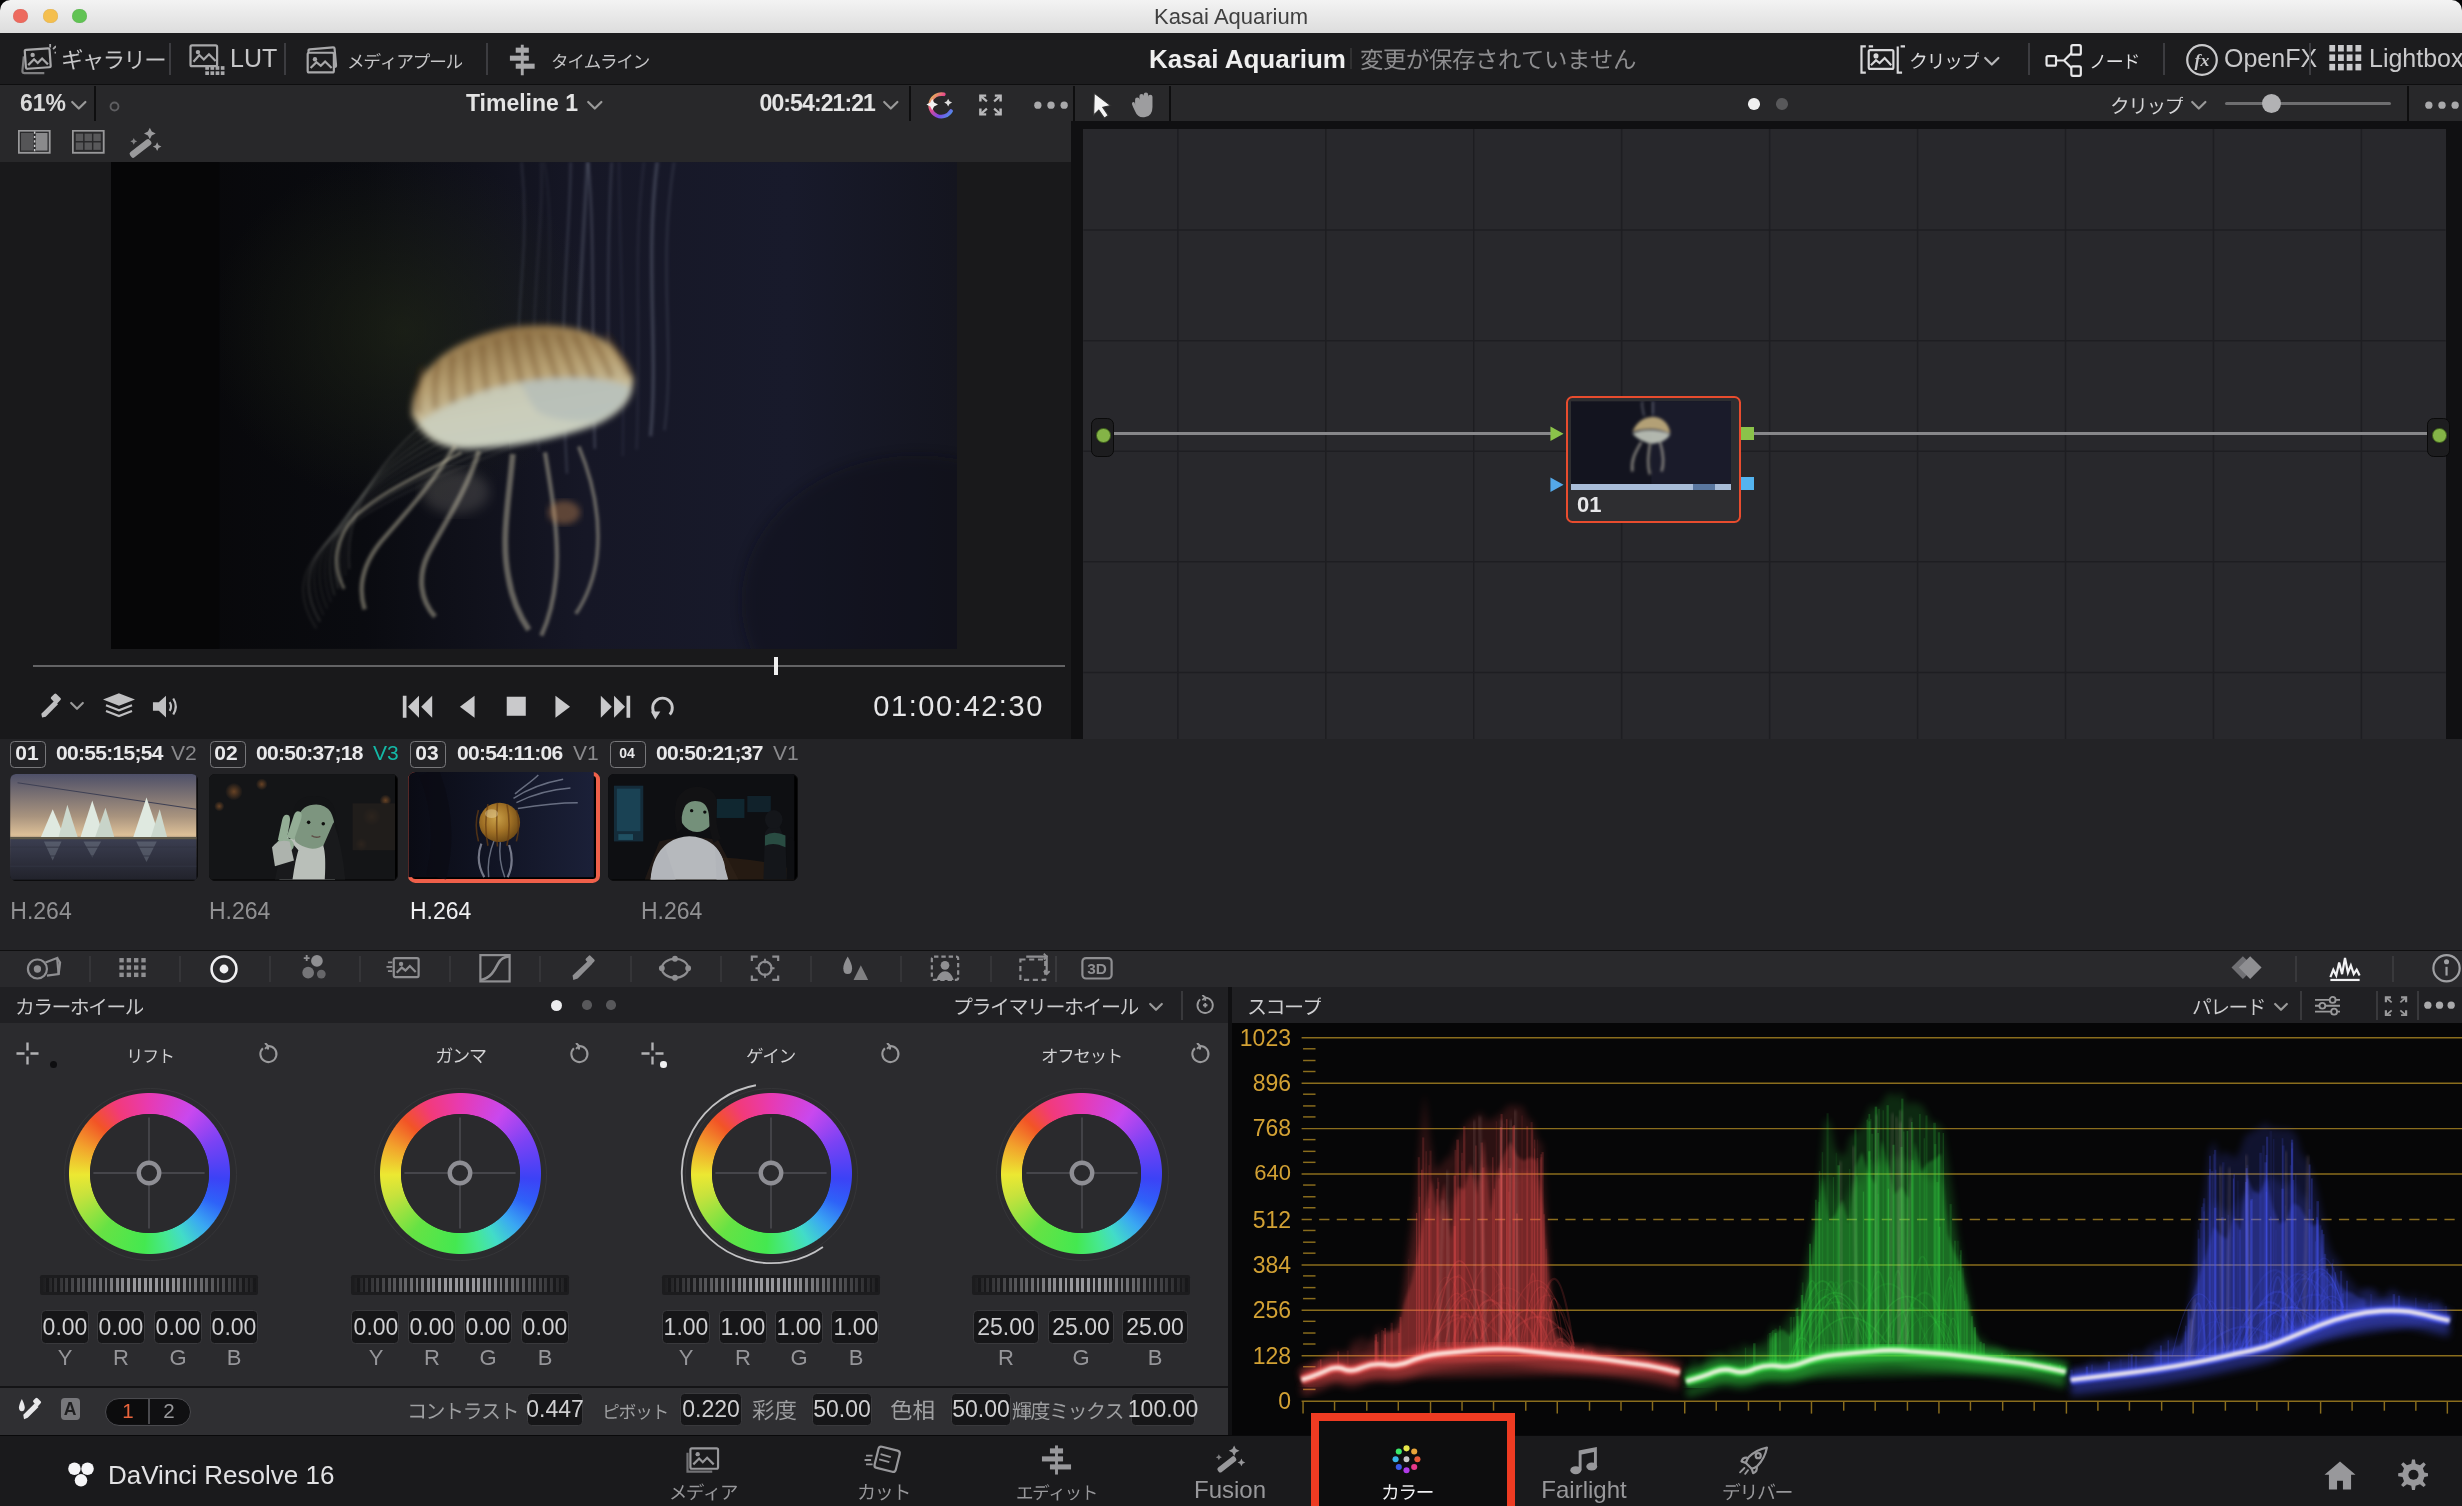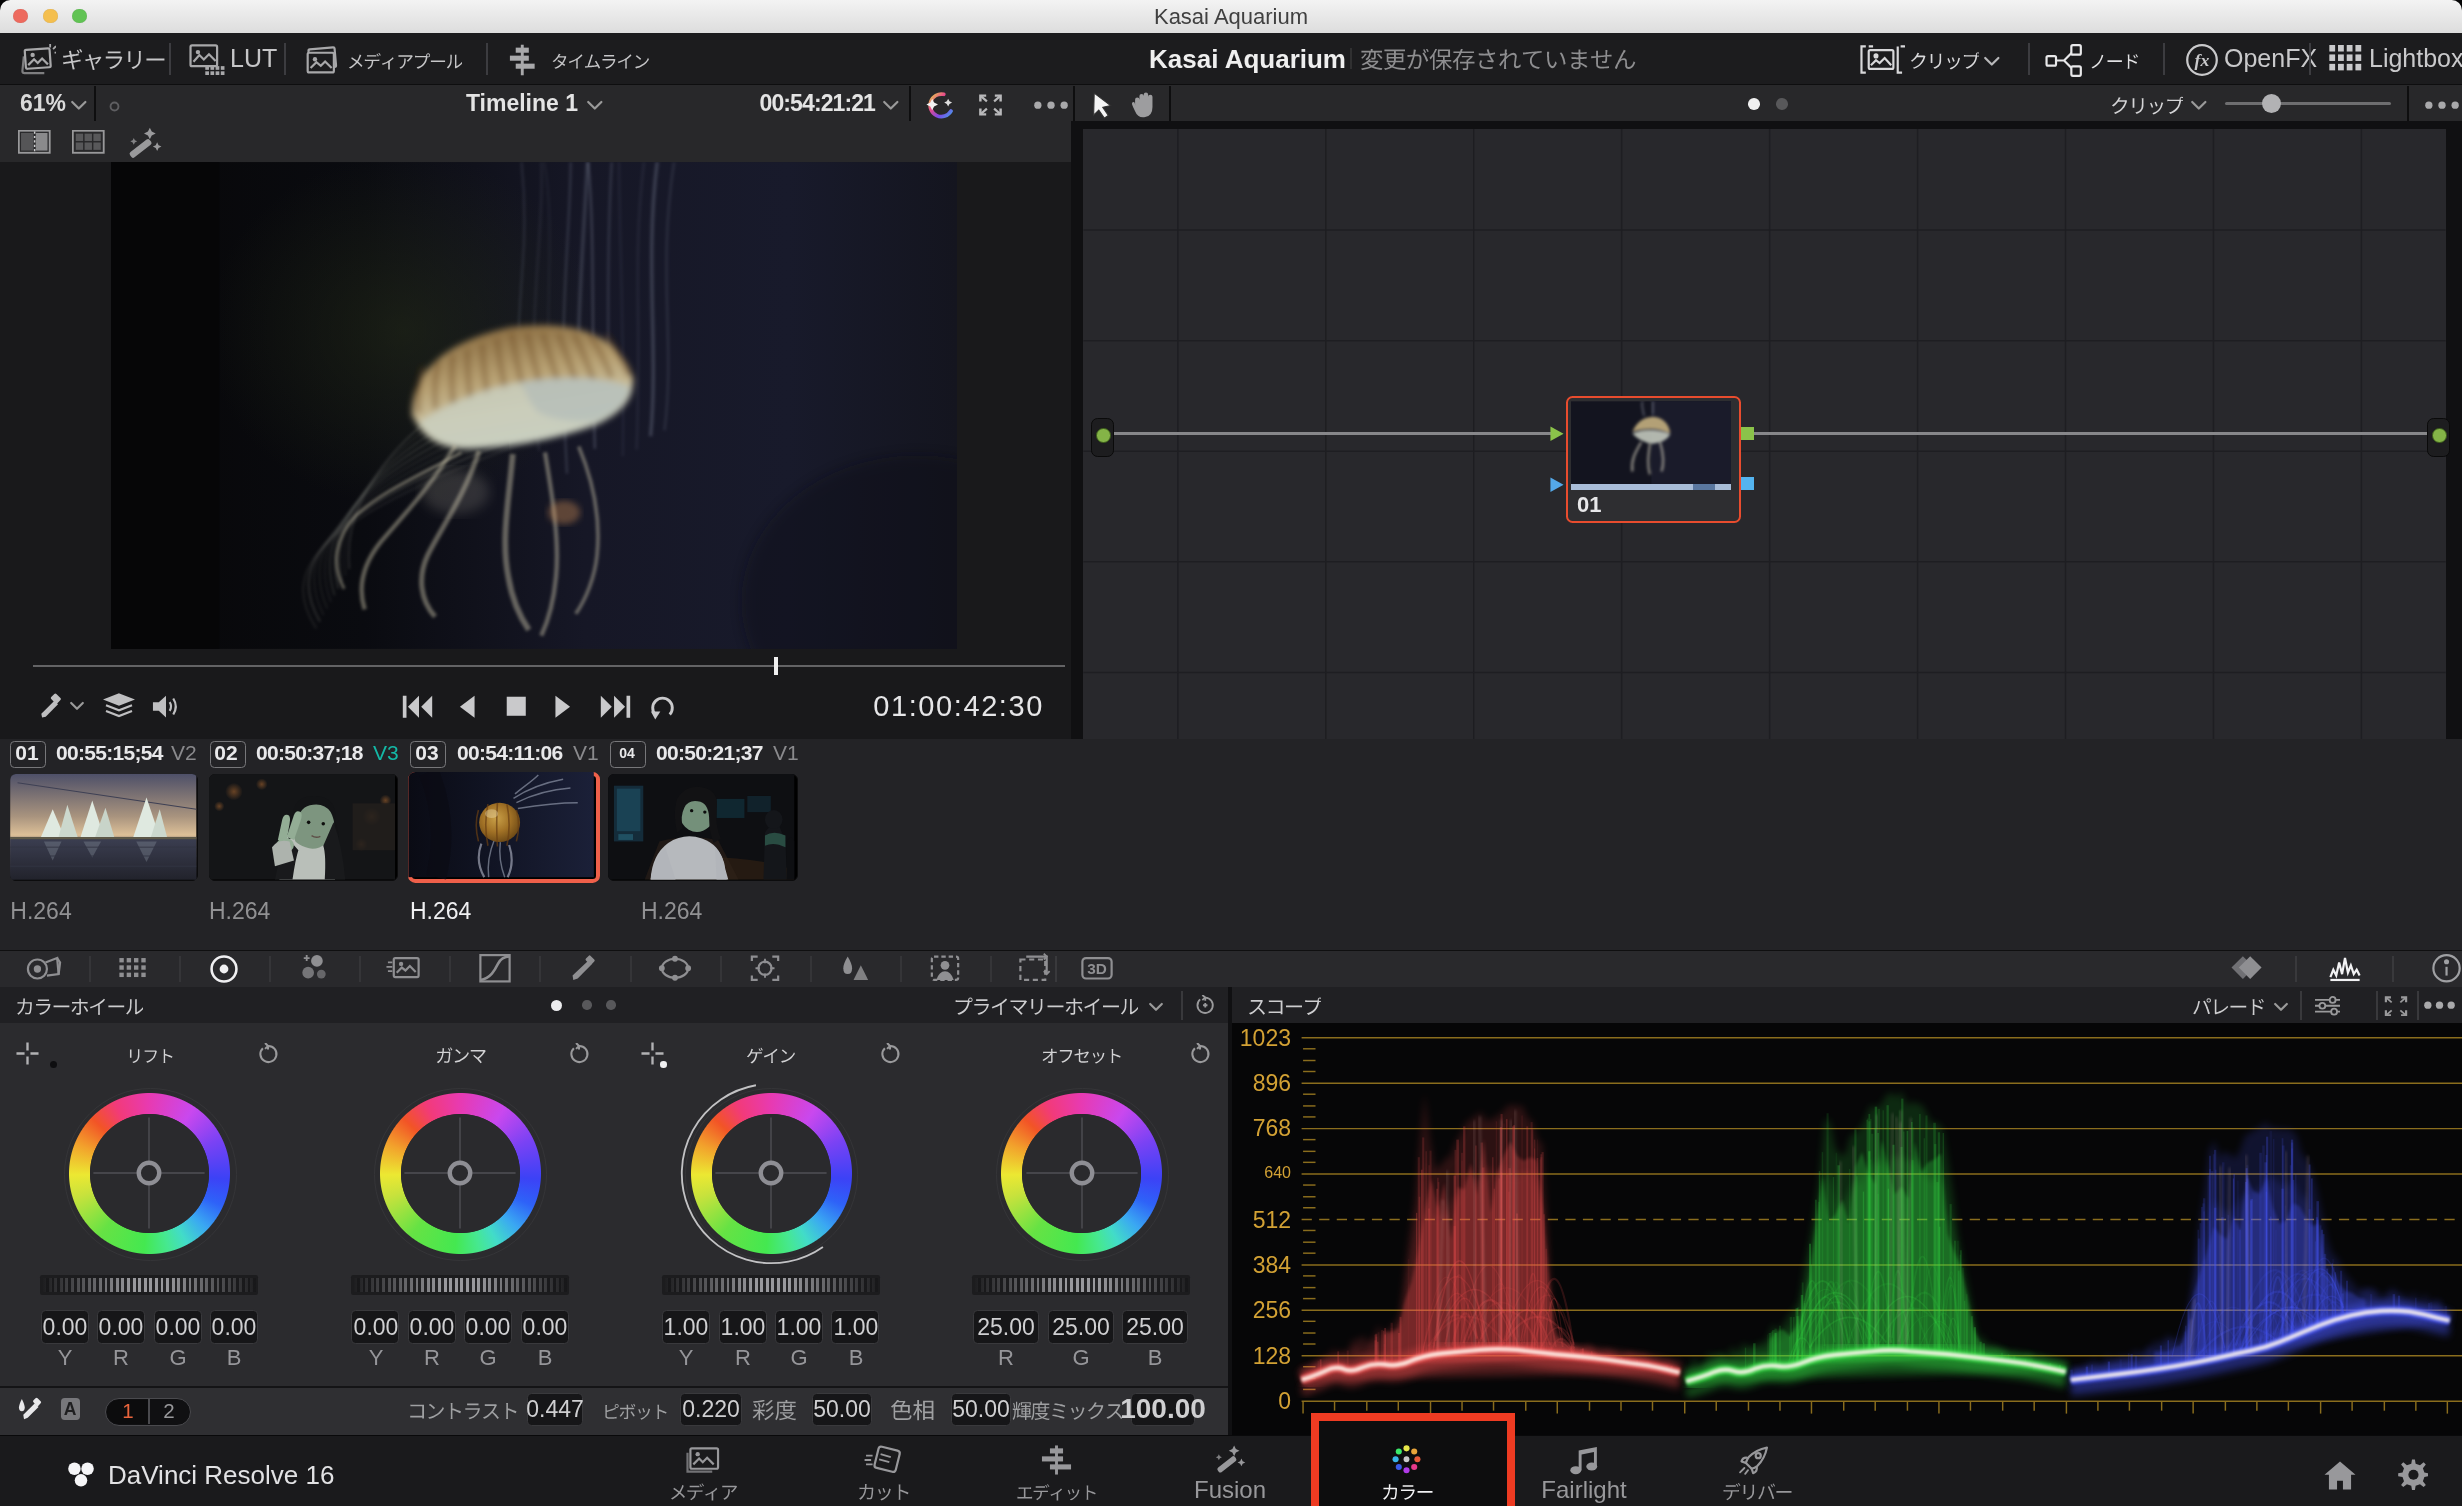--- a/index.html
+++ b/index.html
@@ -1094,21 +1094,21 @@
     <g fill="#9fa0a2" transform="translate(0,25.1)">
       <use href="#g50" transform="translate(0.0,0) scale(0.274,-0.274)"></use>
       <use href="#g47" transform="translate(25.3,0) scale(0.274,-0.274)"></use>
       <use href="#g51" transform="translate(50.7,0) scale(0.274,-0.274)"></use>
       <use href="#g28" transform="translate(76.0,0) scale(0.274,-0.274)"></use>
       <use href="#g27" transform="translate(101.3,0) scale(0.274,-0.274)"></use>
       <use href="#g34" transform="translate(126.7,0) scale(0.274,-0.274)"></use>
     </g>
   </svg>
 <div class="abs" style="left:1131px;top:1393px;width:64px;height:33px;background:#161618;border:1.5px solid #39393c;border-radius:4.4px;box-sizing:border-box"></div>
-<div class="abs" style="left:1163px;top:1392px;font-size:28px;color:#cfcfd1;font-weight:700;line-height:34px;white-space:nowrap;letter-spacing:0;transform:translateX(-50%)">100.00</div>
+<div class="abs" style="left:1163px;top:1392px;font-size:23px;color:#cfcfd1;font-weight:400;line-height:34px;white-space:nowrap;letter-spacing:0;transform:translateX(-50%)">100.00</div>
 <div class="abs" style="left:1232px;top:1023px;width:1230px;height:412px;background:#060607"></div>
 <svg class="abs" style="left:1232px;top:1023px;" width="1230" height="412" viewBox="0 0 1679 562">
     <defs>
       <filter id="wb" x="-20%" y="-20%" width="140%" height="140%">
         <feGaussianBlur stdDeviation="5"></feGaussianBlur>
       </filter>
       <filter id="wb2" x="-20%" y="-20%" width="140%" height="140%">
         <feGaussianBlur stdDeviation="2"></feGaussianBlur>
       </filter>
     </defs>
@@ -1589,21 +1589,21 @@
     <path d="M1303 465 L1310 404" stroke="#ffd8d0" stroke-width="2" opacity=".25" filter="url(#wb2)"></path>
     <path d="M1358 455 L1362 197" stroke="#ffd8d0" stroke-width="2" opacity=".25" filter="url(#wb2)"></path>
     <path d="M1145 487 Q 1186 482 1212 479 Q 1238 476 1264 472 Q 1290 468 1316 463 Q 1341 458 1367 452 Q 1393 447 1411 442 Q 1429 436 1447 428 Q 1466 420 1486 412 Q 1507 404 1528 399 Q 1548 394 1569 393 Q 1590 392 1608 394 Q 1626 397 1644 402 L1662 406" stroke="#4858ff" stroke-width="26" fill="none" opacity=".38" filter="url(#wb)"></path>
     <path d="M1145 487 Q 1186 482 1212 479 Q 1238 476 1264 472 Q 1290 468 1316 463 Q 1341 458 1367 452 Q 1393 447 1411 442 Q 1429 436 1447 428 Q 1466 420 1486 412 Q 1507 404 1528 399 Q 1548 394 1569 393 Q 1590 392 1608 394 Q 1626 397 1644 402 L1662 406" stroke="#4858ff" stroke-width="13" fill="none" opacity=".75" filter="url(#wb2)"></path>
     <path d="M1145 487 Q 1186 482 1212 479 Q 1238 476 1264 472 Q 1290 468 1316 463 Q 1341 458 1367 452 Q 1393 447 1411 442 Q 1429 436 1447 428 Q 1466 420 1486 412 Q 1507 404 1528 399 Q 1548 394 1569 393 Q 1590 392 1608 394 Q 1626 397 1644 402 L1662 406" stroke="#fff6ee" stroke-width="6" fill="none" opacity=".92" filter="url(#wb2)"></path>
     <path d="M1145 487 Q 1186 482 1212 479 Q 1238 476 1264 472 Q 1290 468 1316 463 Q 1341 458 1367 452 Q 1393 447 1411 442 Q 1429 436 1447 428 Q 1466 420 1486 412 Q 1507 404 1528 399 Q 1548 394 1569 393 Q 1590 392 1608 394 Q 1626 397 1644 402 L1662 406" stroke="#4858ff" stroke-width="14" fill="none" opacity=".3" filter="url(#wb)" transform="translate(0,16)"></path>
   </svg>
 <div class="abs" style="left:1291px;top:1021px;font-size:23px;color:#d2a134;font-weight:400;line-height:34px;white-space:nowrap;letter-spacing:0;transform:translateX(-100%)">1023</div>
 <div class="abs" style="left:1291px;top:1066px;font-size:23px;color:#d2a134;font-weight:400;line-height:34px;white-space:nowrap;letter-spacing:0;transform:translateX(-100%)">896</div>
 <div class="abs" style="left:1291px;top:1111px;font-size:23px;color:#d2a134;font-weight:400;line-height:34px;white-space:nowrap;letter-spacing:0;transform:translateX(-100%)">768</div>
-<div class="abs" style="left:1291px;top:1156px;font-size:16px;color:#d2a134;font-weight:400;line-height:34px;white-space:nowrap;letter-spacing:0;transform:translateX(-100%)">640</div>
+<div class="abs" style="left:1291px;top:1156px;font-size:22px;color:#d2a134;font-weight:400;line-height:34px;white-space:nowrap;letter-spacing:0;transform:translateX(-100%)">640</div>
 <div class="abs" style="left:1291px;top:1203px;font-size:23px;color:#d2a134;font-weight:400;line-height:34px;white-space:nowrap;letter-spacing:0;transform:translateX(-100%)">512</div>
 <div class="abs" style="left:1291px;top:1248px;font-size:23px;color:#d2a134;font-weight:400;line-height:34px;white-space:nowrap;letter-spacing:0;transform:translateX(-100%)">384</div>
 <div class="abs" style="left:1291px;top:1293px;font-size:23px;color:#d2a134;font-weight:400;line-height:34px;white-space:nowrap;letter-spacing:0;transform:translateX(-100%)">256</div>
 <div class="abs" style="left:1291px;top:1339px;font-size:23px;color:#d2a134;font-weight:400;line-height:34px;white-space:nowrap;letter-spacing:0;transform:translateX(-100%)">128</div>
 <div class="abs" style="left:1291px;top:1384px;font-size:23px;color:#d2a134;font-weight:400;line-height:34px;white-space:nowrap;letter-spacing:0;transform:translateX(-100%)">0</div>
 <div class="abs" style="left:0px;top:1435px;width:2462px;height:72px;background:#1a1a1c;border-top:1.5px solid #09090a;box-sizing:border-box"></div>
 <svg class="abs" style="left:64px;top:1460px;" width="34" height="32" viewBox="0 0 46 44">
     <g fill="#f6f6f8">
       <circle cx="14" cy="12" r="8.6"></circle>
       <circle cx="32" cy="12" r="8.6"></circle>

